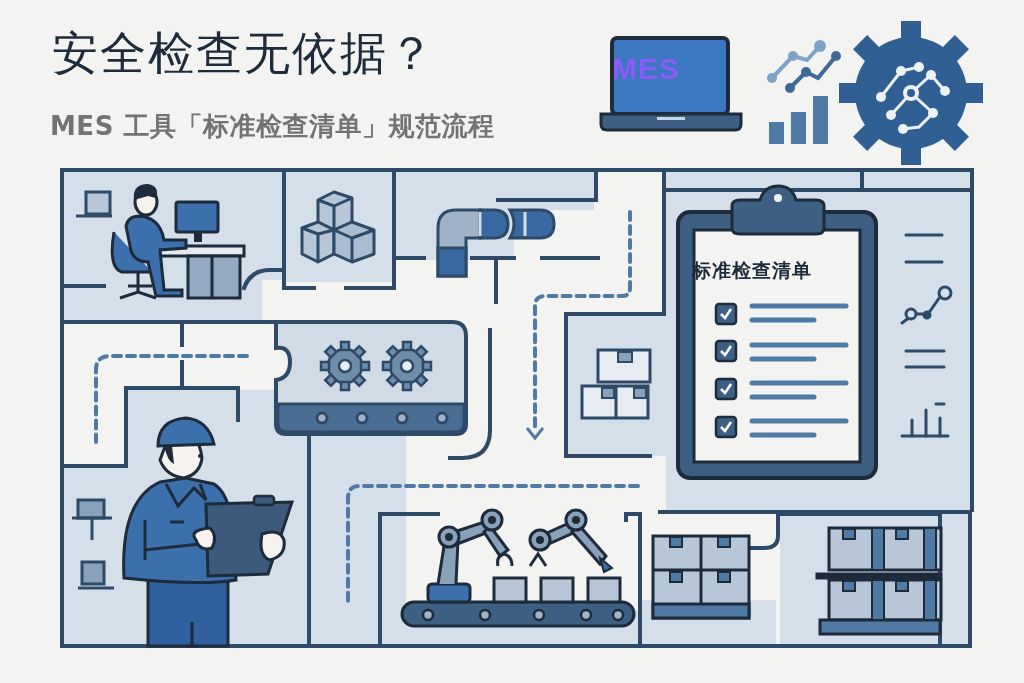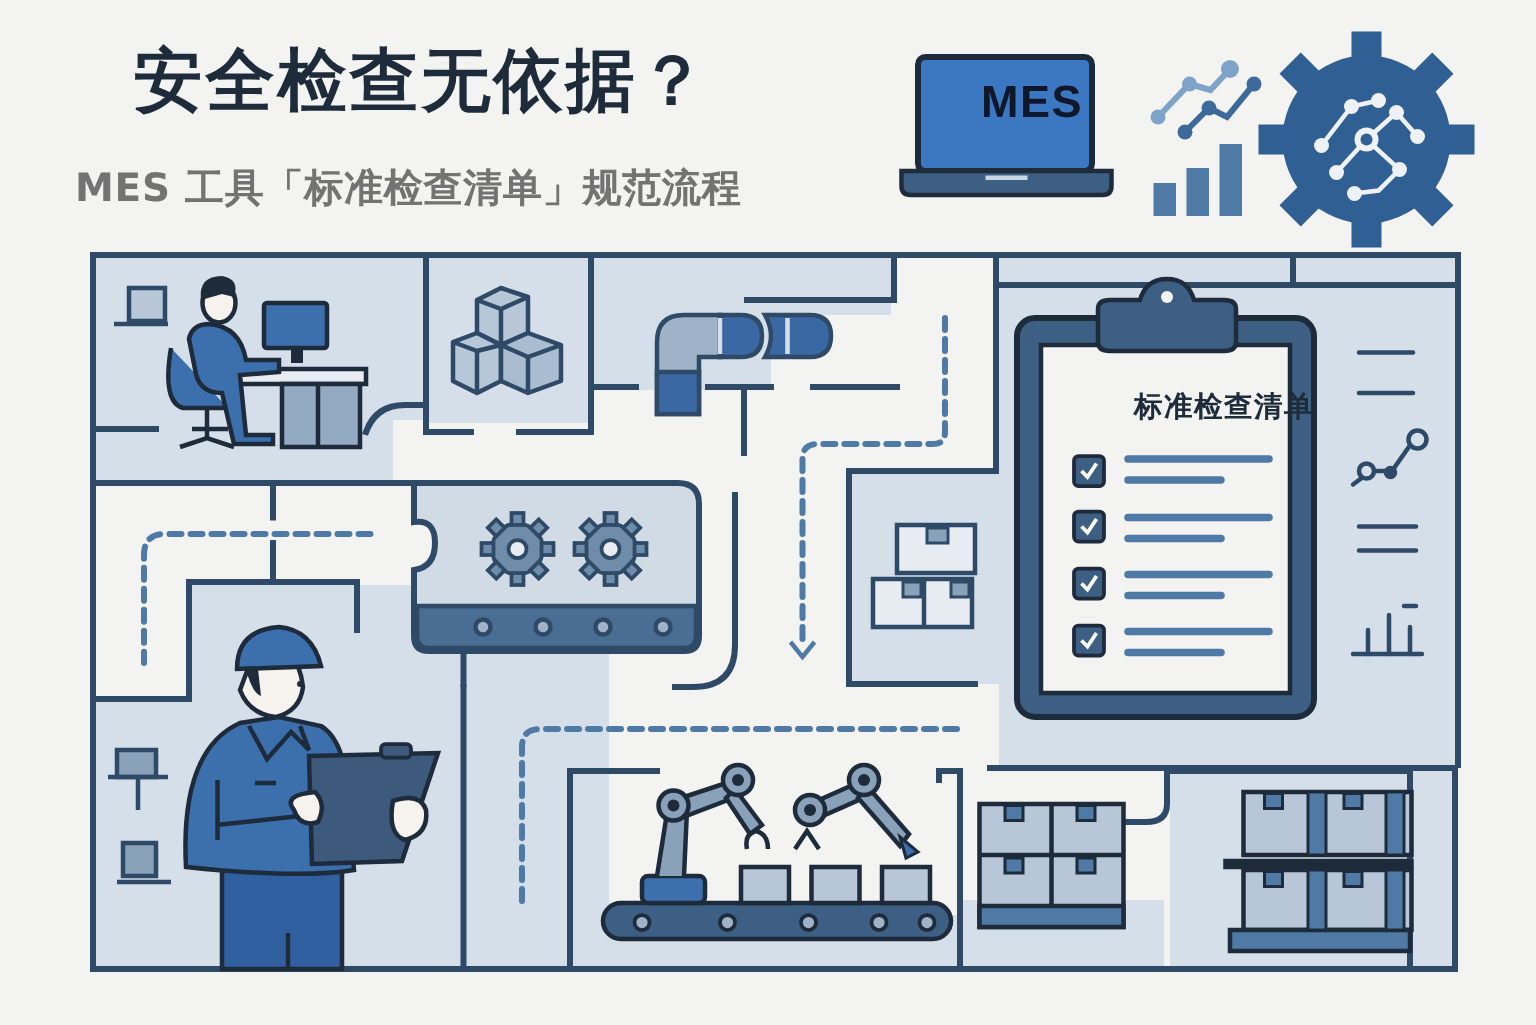--- a/index.html
+++ b/index.html
@@ -4,36 +4,36 @@
   <style>
     html, body { margin: 0; padding: 0; }
     body {
       width: 1024px; height: 683px; overflow: hidden;
       background: #f3f3f1;
       font-family: "DejaVu Sans", "Liberation Sans", sans-serif;
       position: relative;
     }
     .headline {
       position: absolute; left: 52px; top: 30px;
-      font-size: 46px; font-weight: bold; color: #1d2b3a;
-      letter-spacing: 2px; line-height: 1; margin-left: 37px;
+      font-size: 46px; font-weight: normal; color: #1d2b3a;
+      letter-spacing: 2px; line-height: 1;
     }
     .subhead {
       position: absolute; left: 50px; top: 113px;
       font-size: 26px; font-weight: bold; color: #737373;
       letter-spacing: 0.5px; line-height: 1;
     }
     .laptop-label {
       position: absolute; left: 612px; top: 52px; width: 110px;
-      text-align: right; font-size: 30px; font-weight: bold; color: #0f172a;
+      text-align: left; font-size: 30px; font-weight: bold; color: #8b5cf6;
       font-family: "Liberation Sans", "DejaVu Sans", sans-serif; letter-spacing: 1px;
     }
     .clip-title {
       position: absolute; left: 692px; top: 258px; width: 184px;
-      text-align: right; font-size: 19px; font-weight: bold; color: #1d2b3a;
+      text-align: left; font-size: 19px; font-weight: bold; color: #1d2b3a;
       letter-spacing: 1px;
     }
     svg.scene { position: absolute; left: 0; top: 0; }
   </style>
 </head>
 <body>
 
 <div class="headline">安全检查无依据？</div>
 <div class="subhead">MES 工具「标准检查清单」规范流程</div>
 

